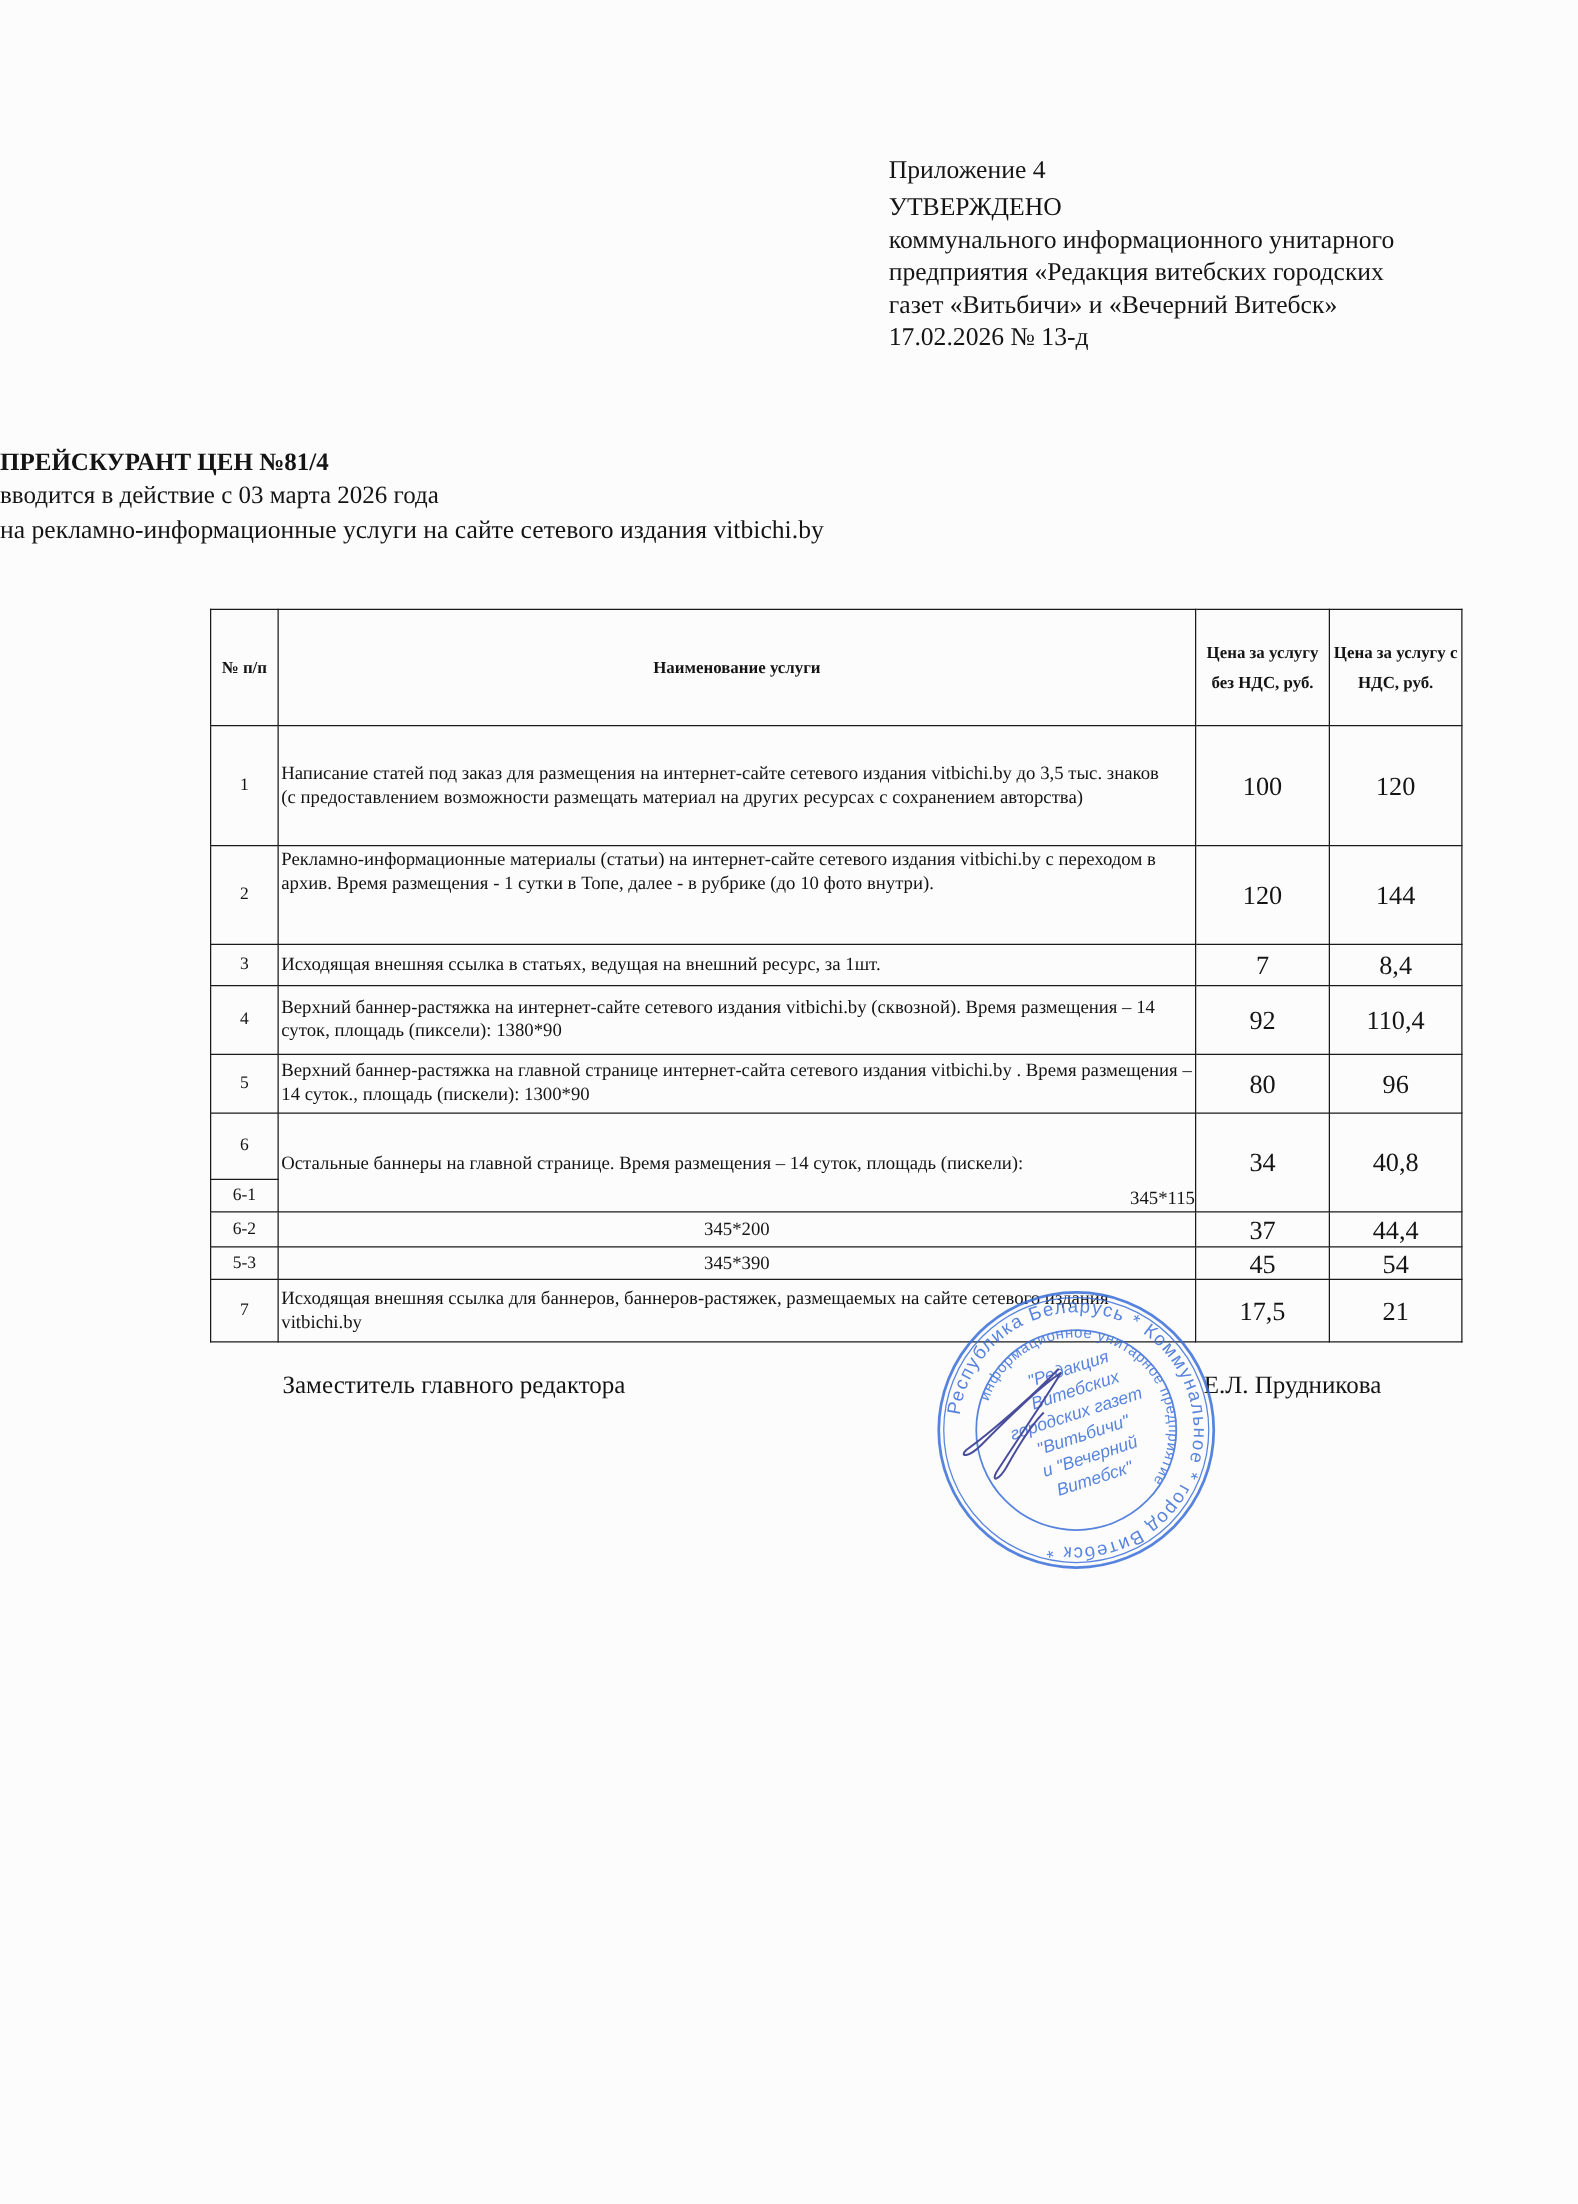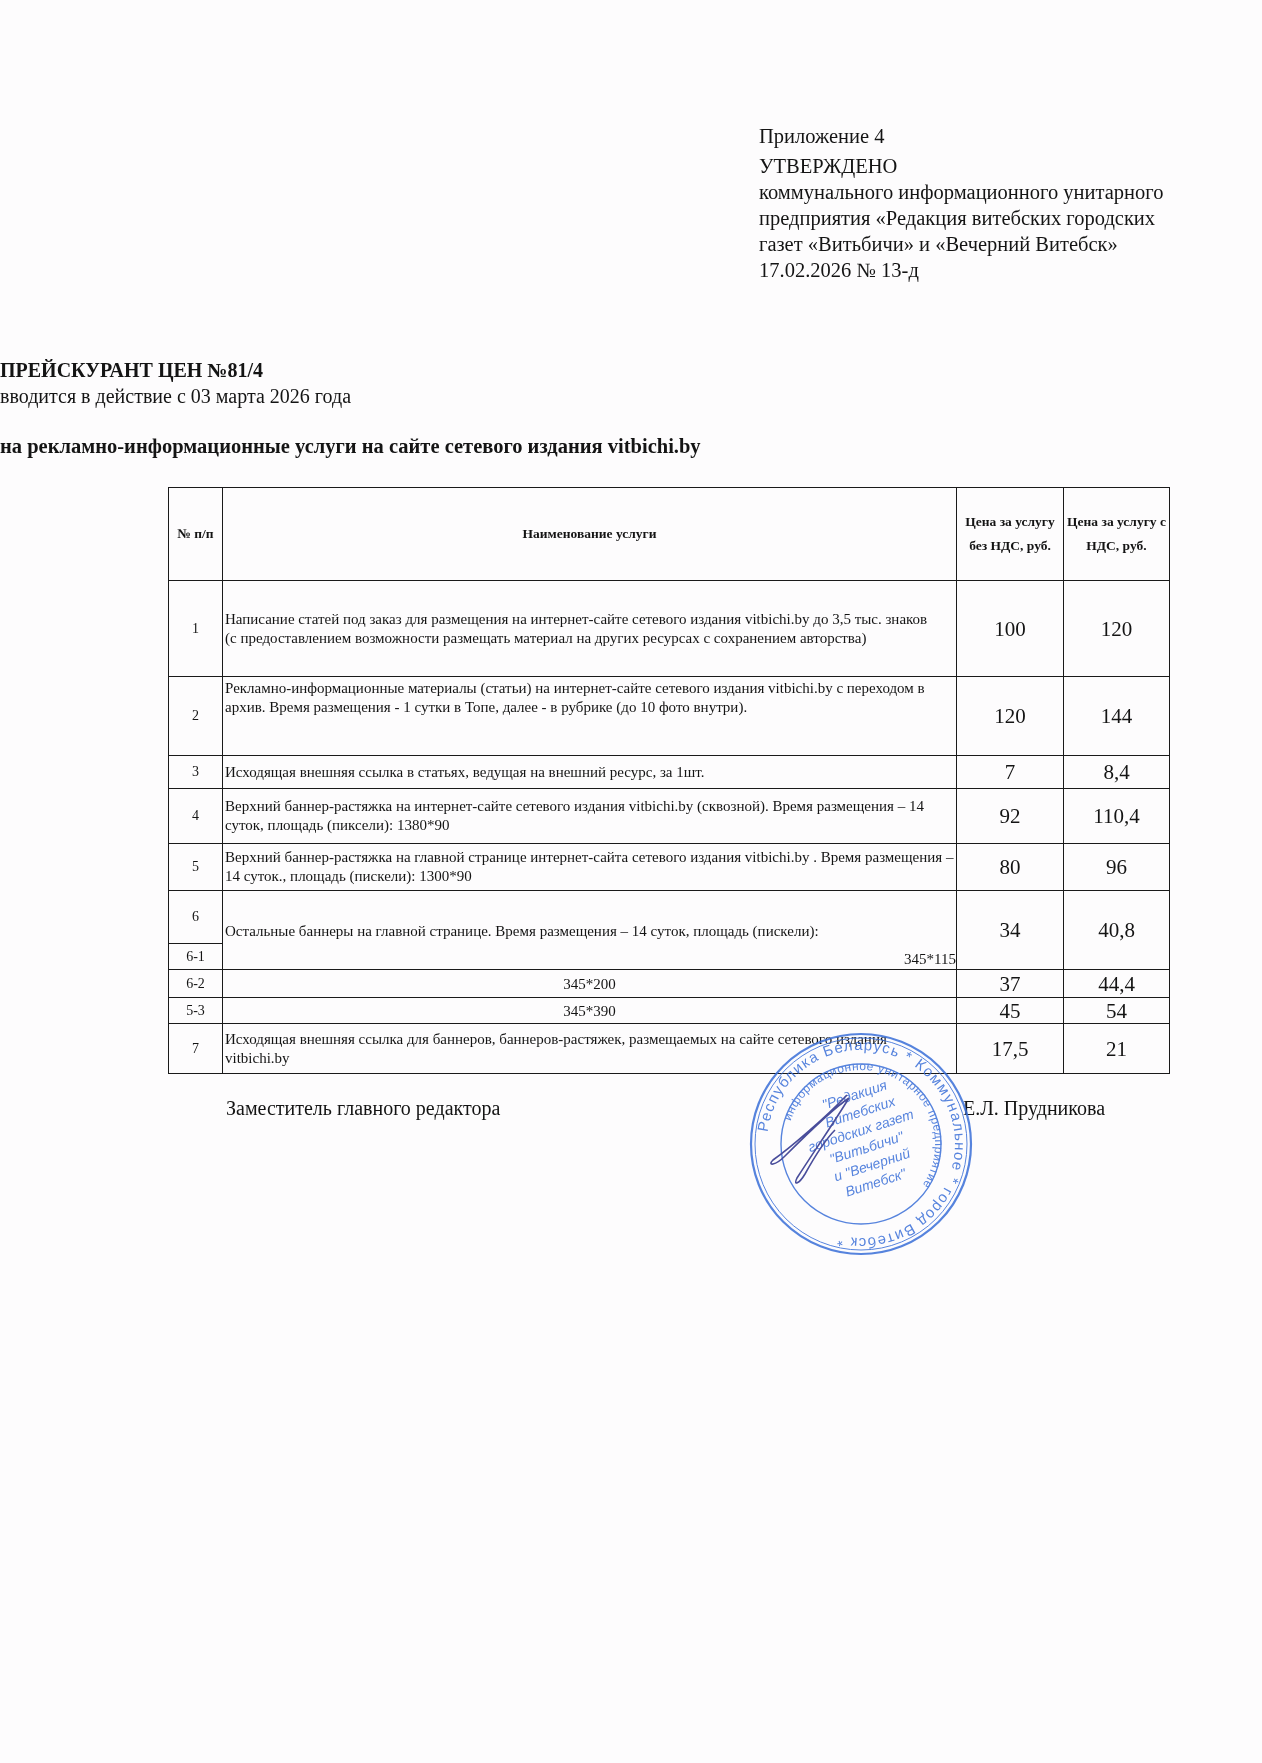--- a/index.html
+++ b/index.html
@@ -12,32 +12,32 @@
       font-family: "Liberation Serif", "DejaVu Serif", serif;
       color: #141414;
     }
     .approval {
       position: absolute;
       left: 711px;
       top: 123px;
       font-size: 20.5px;
       line-height: 26px;
     }
-    .approval div { white-space: nowrap; margin-left: 48px; }
+    .approval div { white-space: nowrap; }
     .approval .gap-top { margin-top: 4px; }
 
     .title-block {
       position: absolute;
       left: 0; right: 0;
       top: 357px;
       text-align: left;
     }
     .title-block .t1 { font-weight: bold; font-size: 20px; line-height: 26px; }
     .title-block .t2 { font-size: 20px; line-height: 27px; }
-    .title-block .t3 { font-weight: bold; font-size: 20.5px; line-height: 28px; margin-top: 22px; }
+    .title-block .t3 { font-weight: normal; font-size: 20.5px; line-height: 28px; }
 
     table.price {
       position: absolute;
       left: 168px;
       top: 487px;
       width: 1001px;
       border-collapse: collapse;
       table-layout: fixed;
       font-size: 14px;
       line-height: 18px;

